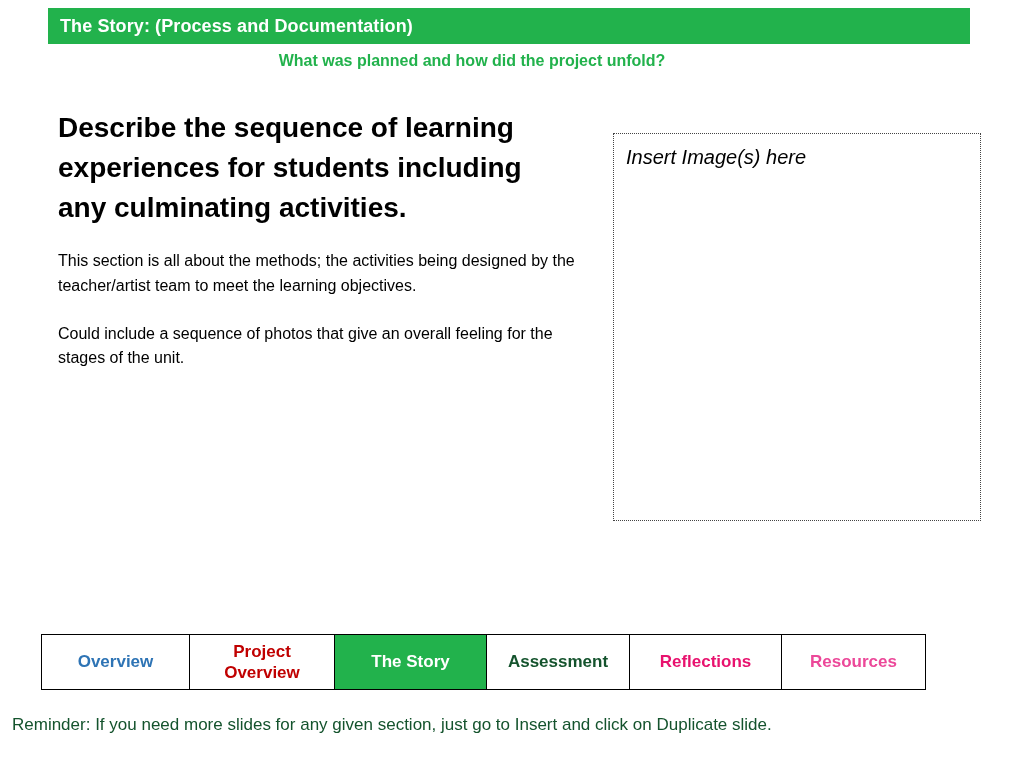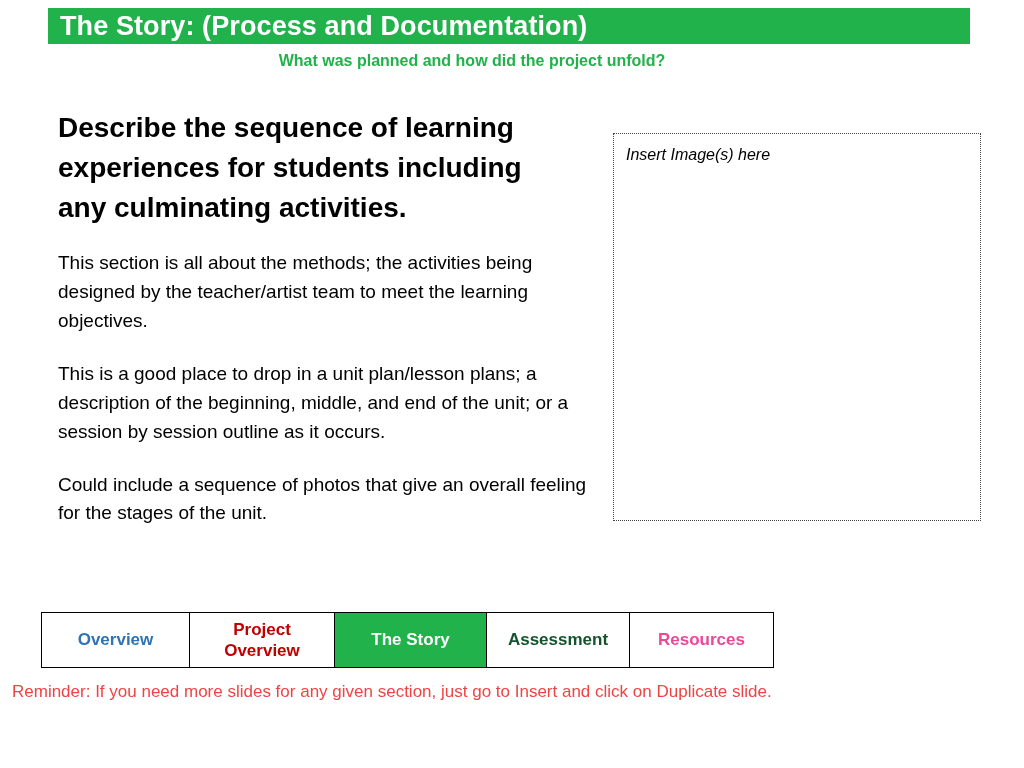--- a/index.html
+++ b/index.html
@@ -28,21 +28,21 @@
     left: 48px;
     top: 8px;
     width: 922px;
     height: 36px;
     background: #22b24c;
     display: flex;
     align-items: center;
   }
   .title-bar .title-text {
     color: #ffffff;
-    font-size: 27px;
+    font-size: 18px;
     font-weight: bold;
     padding-left: 12px;
     letter-spacing: 0.1px;
     text-align: center;
   }
 
   
   .subtitle {
     position: absolute;
     left: 0;
@@ -63,50 +63,50 @@
   }
   .headline {
     font-size: 28px;
     font-weight: bold;
     line-height: 1.42;
     color: #000000;
     margin: 0 0 22px 0;
     width: 470px;
   }
   .body-para {
-    font-size: 19px;
+    font-size: 16px;
     line-height: 1.52;
     color: #000000;
     margin: 4px 0 24px 0;
     width: 540px;
   }
   .body-para:last-child { margin-bottom: 0; }
 
   
   .image-box {
     position: absolute;
     left: 613px;
     top: 133px;
     width: 368px;
     height: 388px;
     border: 1px dotted #444444;
     box-sizing: border-box;
   }
   .image-box .placeholder-text {
-    font-size: 16px;
+    font-size: 20px;
     font-style: italic;
     color: #000000;
     padding: 12px 0 0 12px;
   }
 
   
   .nav {
     position: absolute;
     left: 41px;
-    top: 612px;
+    top: 634px;
     display: flex;
     border: 1px solid #000000;
     box-sizing: border-box;
     height: 56px;
   }
   .nav-item {
     border-right: 1px solid #000000;
     box-sizing: border-box;
     display: flex;
     align-items: center;
@@ -123,50 +123,50 @@
   .nav-project     { width: 145px; color: #c00000; }
   .nav-story       { width: 152px; color: #ffffff; background: #22b24c; }
   .nav-assessment  { width: 143px; color: #14532d; }
   .nav-reflections { width: 152px; color: #e8126e; }
   .nav-resources   { width: 143px; color: #ec4899; }
 
   
   .footer {
     position: absolute;
     left: 12px;
-    top: 682px;
+    top: 715px;
     font-size: 17px;
-    color: #ef4444;
+    color: #14532d;
   }
 </style>
 </head>
 <body>
 
 <div class="slide">
 
   <div class="title-bar">
     <div class="title-text">The Story: (Process and Documentation)</div>
   </div>
 
   <div class="subtitle">What was planned and how did the project unfold?</div>
 
   <div class="left-col">
     <div class="headline">Describe the sequence of learning experiences for students including any culminating activities.</div>
     <p class="body-para">This section is all about the methods; the activities being designed by the teacher/artist team to meet the learning objectives.</p>
-    <p class="body-para">This is a good place to drop in a unit plan/lesson plans;  a description of the beginning, middle, and end of the unit; or a session by session outline as it occurs.</p>
     <p class="body-para">Could include a sequence of photos that give an overall feeling for the stages of the unit.</p>
   </div>
 
   <div class="image-box">
     <div class="placeholder-text">Insert Image(s) here</div>
   </div>
 
   <div class="nav">
     <div class="nav-item nav-overview">Overview</div>
     <div class="nav-item nav-project">Project Overview</div>
     <div class="nav-item nav-story">The Story</div>
     <div class="nav-item nav-assessment">Assessment</div>
+    <div class="nav-item nav-reflections">Reflections</div>
     <div class="nav-item nav-resources">Resources</div>
   </div>
 
   <div class="footer">Reminder: If you need more slides for any given section, just go to Insert and click on Duplicate slide.</div>
 
 </div>
 
 </body></html>

